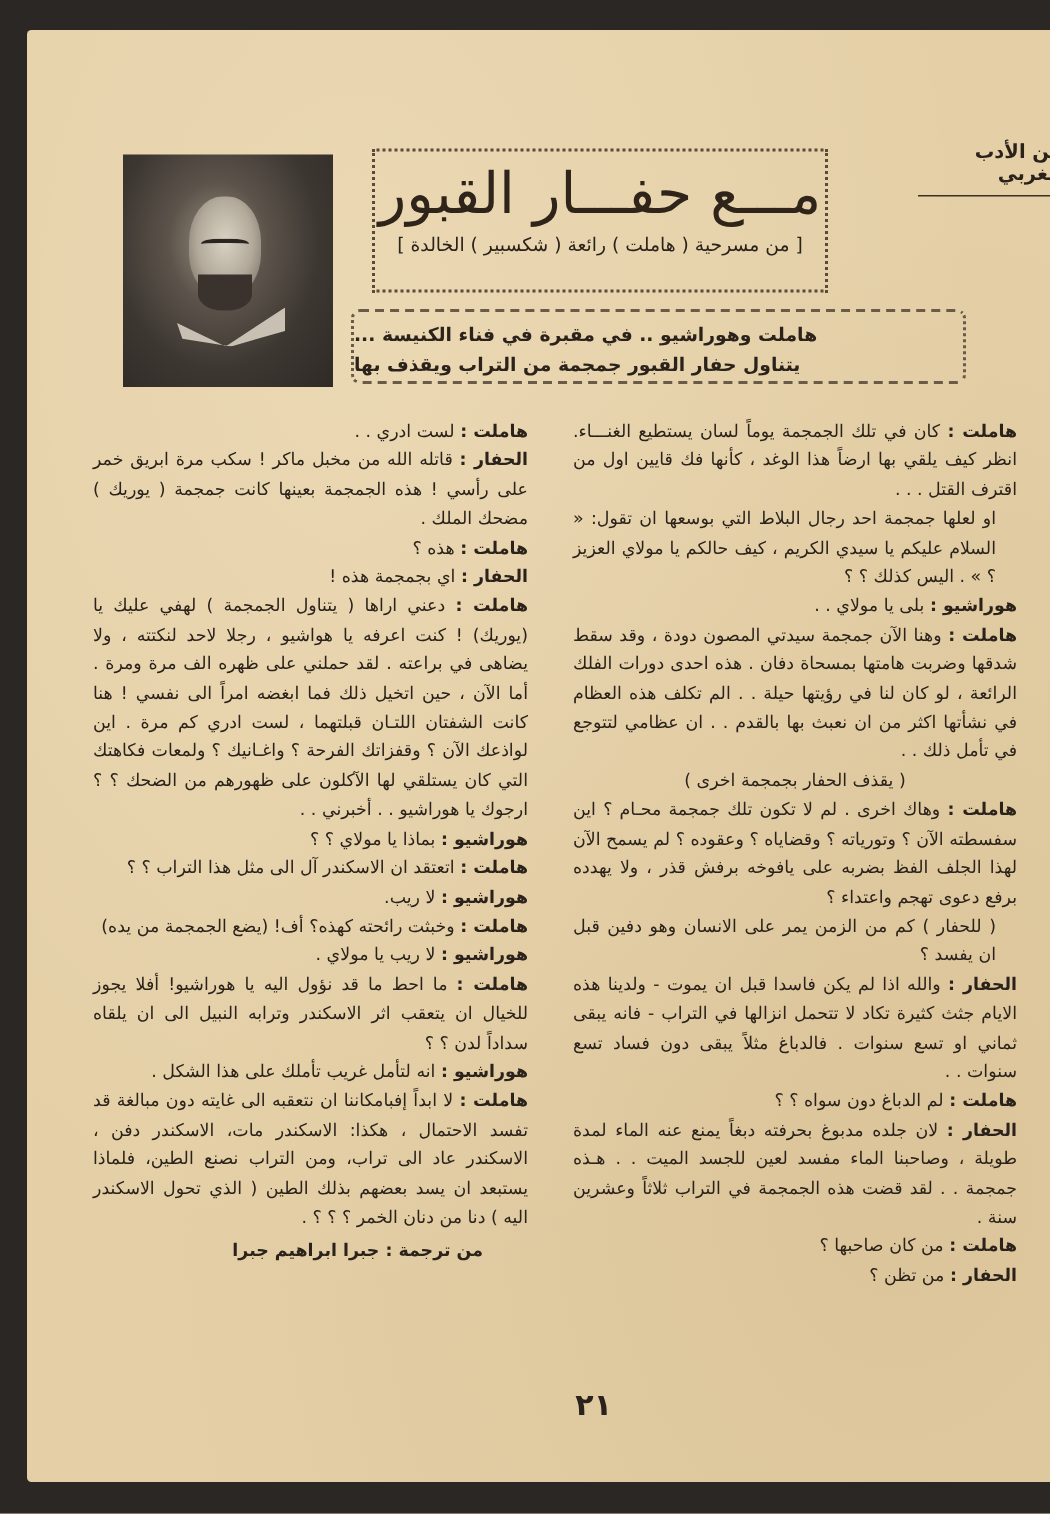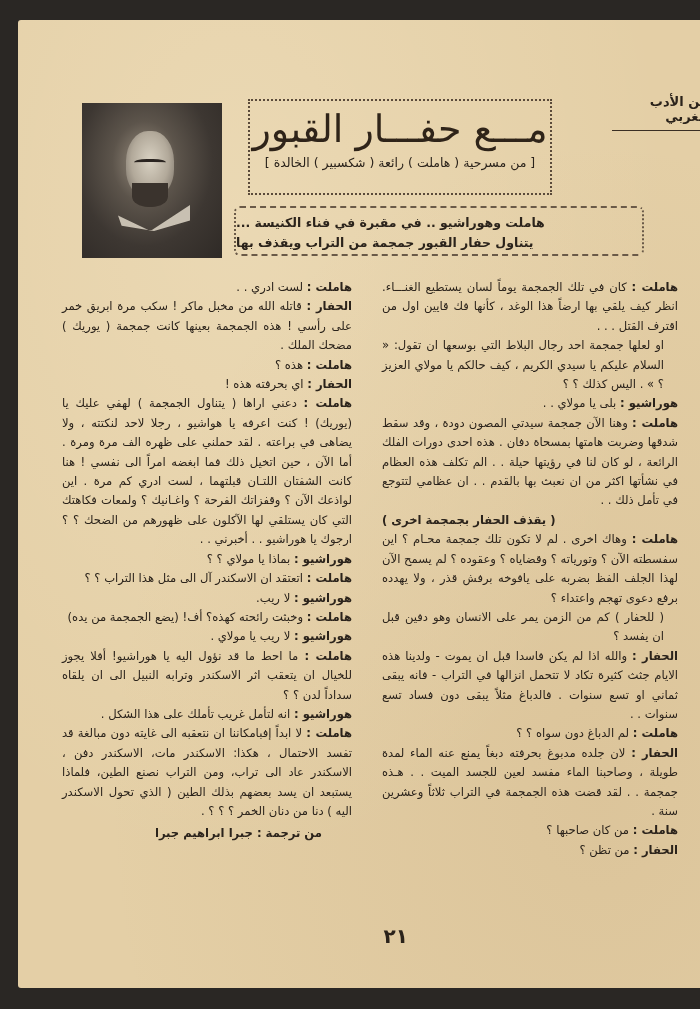--- a/index.html
+++ b/index.html
@@ -65,21 +65,21 @@
       padding-top: 5px; box-sizing: border-box;
     }
     .col {
       position: absolute; top: 242px; direction: rtl; text-align: justify;
       font-family: "DejaVu Sans", sans-serif; font-size: 11.6px; line-height: 19.4px; margin-top: 16px;
     }
     .col-right { left: 364px; width: 296px; }
     .col-left { left: 44px; width: 290px; }
     .para { margin: 0; }
     .speaker { font-weight: bold; }
-    .stage { text-align: left; font-weight: bold; }
+    .stage { text-align: center; }
     .indent { padding-right: 14px; }
     .credit { font-weight: bold; padding-right: 30px; margin-top: 3px; }
     .page-number {
       position: absolute; left: 310px; top: 904px; width: 80px; text-align: right;
       font-size: 20px; font-weight: bold; color: #2b231b; direction: rtl;
     }
   </style>
 </head>
 <body>
 
@@ -116,21 +116,21 @@
     <p class="para"><span class="speaker">هاملت :</span><span> لم الدباغ دون سواه ؟ ؟</span></p>
     <p class="para"><span class="speaker">الحفار :</span><span> لان جلده مدبوغ بحرفته دبغاً يمنع عنه الماء لمدة طويلة ، وصاحبنا الماء مفسد لعين للجسد الميت . . هـذه جمجمة . . لقد قضت هذه الجمجمة في التراب ثلاثاً وعشرين سنة .</span></p>
     <p class="para"><span class="speaker">هاملت :</span><span> من كان صاحبها ؟</span></p>
     <p class="para"><span class="speaker">الحفار :</span><span> من تظن ؟</span></p>
   </div>
 
   <div class="col col-left">
     <p class="para"><span class="speaker">هاملت :</span><span> لست ادري . .</span></p>
     <p class="para"><span class="speaker">الحفار :</span><span> قاتله الله من مخبل ماكر ! سكب مرة ابريق خمر على رأسي ! هذه الجمجمة بعينها كانت جمجمة ( يوريك ) مضحك الملك .</span></p>
     <p class="para"><span class="speaker">هاملت :</span><span> هذه ؟</span></p>
-    <p class="para"><span class="speaker">الحفار :</span><span> اي بحرفته هذه !</span></p>
+    <p class="para"><span class="speaker">الحفار :</span><span> اي بجمجمة هذه !</span></p>
     <p class="para"><span class="speaker">هاملت :</span><span> دعني اراها ( يتناول الجمجمة ) لهفي عليك يا (يوريك) ! كنت اعرفه يا هواشيو ، رجلا لاحد لنكتته ، ولا يضاهى في براعته . لقد حملني على ظهره الف مرة ومرة . أما الآن ، حين اتخيل ذلك فما ابغضه امراً الى نفسي ! هنا كانت الشفتان اللتـان قبلتهما ، لست ادري كم مرة . اين لواذعك الآن ؟ وقفزاتك الفرحة ؟ واغـانيك ؟ ولمعات فكاهتك التي كان يستلقي لها الآكلون على ظهورهم من الضحك ؟ ؟ ارجوك يا هوراشيو . . أخبرني . .</span></p>
     <p class="para"><span class="speaker">هوراشيو :</span><span> بماذا يا مولاي ؟ ؟</span></p>
     <p class="para"><span class="speaker">هاملت :</span><span> اتعتقد ان الاسكندر آل الى مثل هذا التراب ؟ ؟</span></p>
     <p class="para"><span class="speaker">هوراشيو :</span><span> لا ريب.</span></p>
     <p class="para"><span class="speaker">هاملت :</span><span> وخبثت رائحته كهذه؟ أف! (يضع الجمجمة من يده)</span></p>
     <p class="para"><span class="speaker">هوراشيو :</span><span> لا ريب يا مولاي .</span></p>
     <p class="para"><span class="speaker">هاملت :</span><span> ما احط ما قد نؤول اليه يا هوراشيو! أفلا يجوز للخيال ان يتعقب اثر الاسكندر وترابه النبيل الى ان يلقاه سداداً لدن ؟ ؟</span></p>
     <p class="para"><span class="speaker">هوراشيو :</span><span> انه لتأمل غريب تأملك على هذا الشكل .</span></p>
     <p class="para"><span class="speaker">هاملت :</span><span> لا ابداً إفبامكاننا ان نتعقبه الى غايته دون مبالغة قد تفسد الاحتمال ، هكذا: الاسكندر مات، الاسكندر دفن ، الاسكندر عاد الى تراب، ومن التراب نصنع الطين، فلماذا يستبعد ان يسد بعضهم بذلك الطين ( الذي تحول الاسكندر اليه ) دنا من دنان الخمر ؟ ؟ ؟ .</span></p>
     <p class="para credit">من ترجمة : جبرا ابراهيم جبرا</p>

